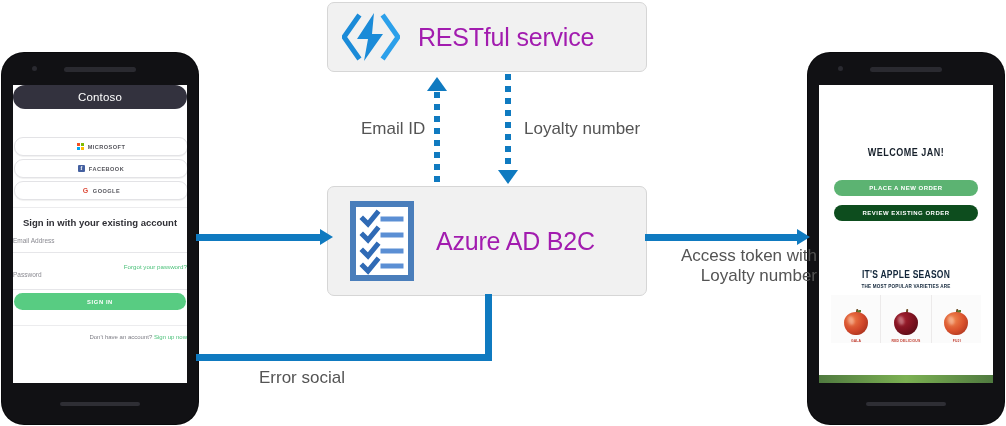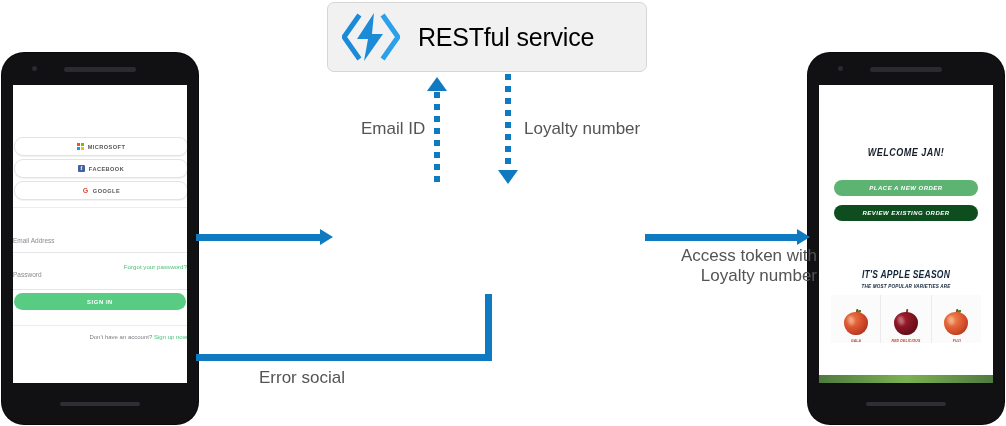--- a/index.html
+++ b/index.html
@@ -74,21 +74,21 @@
     background:#6b4a22;transform:rotate(8deg);border-radius:1px;}
   .apple-leaf{position:absolute;left:14px;top:2px;width:4px;height:2.5px;
     background:#5a7a2a;border-radius:60% 0 60% 0;}
   .apple-shine{position:absolute;left:5px;top:8px;width:6px;height:9px;
     background:rgba(255,255,255,.34);border-radius:50%;transform:rotate(-18deg);
     filter:blur(1px);}
 
   
   .svc-box{position:absolute;background:#f1f1f1;border:1px solid #d6d6d6;
     border-radius:7px;display:flex;align-items:center;}
-  .svc-label{color:#000000;font-weight:normal;font-size:25px;
+  .svc-label{color:#a21caf;font-weight:normal;font-size:25px;
     font-family:"Liberation Sans",sans-serif;letter-spacing:-.2px;}
 
   
   .ln{position:absolute;background:#0f7ac0;}
   .arrow-r{position:absolute;width:0;height:0;border-top:8px solid transparent;
     border-bottom:8px solid transparent;border-left:13px solid #0f7ac0;}
   .dotline{position:absolute;width:6px;background-image:
     repeating-linear-gradient(to bottom,#0f7ac0 0 6px,transparent 6px 12px);}
   .arrow-u{position:absolute;width:0;height:0;border-left:10px solid transparent;
     border-right:10px solid transparent;border-bottom:14px solid #0f7ac0;}
@@ -107,20 +107,21 @@
     <div class="phone-cam" style="left:30px;top:13px;"></div>
     <div class="phone-ear" style="left:62px;top:14px;width:72px;"></div>
     <div class="phone-home" style="left:58px;top:349px;width:80px;"></div>
 
     <div class="phone-screen" style="left:11px;top:32px;width:174px;height:298px;">
     </div>
   </div>
 
   <div class="abs" style="left:13px;top:85px;width:174px;height:298px;overflow:hidden;">
 
+    <div class="contoso-pill" style="left:0px;top:0px;width:174px;">Contoso</div>
 
 
     <div class="social-btn" style="left:1px;top:52px;">
       <span class="ms-logo">
         <i style="background:#f25022"></i>
           <i style="background:#7fba00"></i>
         <i style="background:#00a4ef"></i>
           <i style="background:#ffb900"></i>
       </span>
       <span class="social-label">MICROSOFT</span>
@@ -131,20 +132,21 @@
       <span class="social-label">FACEBOOK</span>
     </div>
 
     <div class="social-btn" style="left:1px;top:96px;">
       <span class="g-logo">G</span>
       <span class="social-label">GOOGLE</span>
     </div>
 
     <div class="divider" style="left:0;top:122px;width:174px;"></div>
 
+    <div class="sec-title" style="left:0;top:132px;width:174px;">Sign in with your existing account</div>
 
     <div class="field" style="left:0;top:152px;width:174px;">
       <div class="ph">Email Address</div>
       <div class="line"></div>
     </div>
 
     <div class="field" style="left:0;top:178px;width:174px;">
       <div style="position:relative;">
         <span class="ph">Password</span>
         <span class="forgot">Forgot your password?</span>
@@ -162,21 +164,21 @@
     </div>
   </div>
 
   <div class="phone" style="left:808px;top:53px;width:196px;height:371px;">
     <div class="phone-cam" style="left:30px;top:13px;"></div>
     <div class="phone-ear" style="left:62px;top:14px;width:72px;"></div>
     <div class="phone-home" style="left:58px;top:349px;width:80px;"></div>
     <div class="phone-screen" style="left:11px;top:32px;width:174px;height:298px;"></div>
   </div>
 
-  <div class="abs" style="left:819px;top:85px;width:174px;height:298px;overflow:hidden;font-style:italic;">
+  <div class="abs" style="left:819px;top:85px;width:174px;height:298px;overflow:hidden;">
 
     <div class="welcome" style="top:61px;">WELCOME JAN!</div>
 
     <div class="order-btn" style="left:15px;top:95px;width:144px;background:#5cb372;">PLACE A NEW ORDER</div>
 
     <div class="order-btn" style="left:15px;top:120px;width:144px;background:#0d4d1e;">REVIEW EXISTING  ORDER</div>
 
     <div class="apple-head" style="top:184px;">IT'S APPLE SEASON</div>
     <div class="apple-sub" style="top:198px;">THE MOST POPULAR VARIETIES ARE</div>
 
@@ -217,20 +219,38 @@
 
   <div class="svc-box" style="left:327px;top:2px;width:318px;height:68px;">
     <svg width="58" height="52" viewBox="0 0 58 52" style="margin-left:14px;">
       <path d="M16 6 L2 26 L16 46" fill="none" stroke="#1b8bd8" stroke-width="5" stroke-linecap="square"></path>
       <path d="M42 6 L56 26 L42 46" fill="none" stroke="#2ca0ea" stroke-width="5" stroke-linecap="square"></path>
       <path d="M32 2 L15 28 L26 28 L22 50 L41 23 L30 23 Z" fill="#1b8bd8"></path>
     </svg>
     <span class="svc-label" style="margin-left:18px;">RESTful service</span>
   </div>
 
+  <div class="svc-box" style="left:327px;top:186px;width:318px;height:108px;">
+    <svg width="64" height="80" viewBox="0 0 64 80" style="margin-left:22px;">
+      <rect x="3" y="3" width="58" height="74" fill="#ffffff" stroke="#4a7ebb" stroke-width="6"></rect>
+      <g stroke="#2f6ab5" stroke-width="5" fill="none" stroke-linecap="square">
+        <polyline points="13,18 18,23 27,12"></polyline>
+        <polyline points="13,34 18,39 27,28"></polyline>
+        <polyline points="13,50 18,55 27,44"></polyline>
+        <polyline points="13,65 18,70 27,59"></polyline>
+      </g>
+      <g stroke="#5b8fd4" stroke-width="5" stroke-linecap="square">
+        <line x1="33" y1="18" x2="51" y2="18"></line>
+        <line x1="33" y1="34" x2="51" y2="34"></line>
+        <line x1="33" y1="50" x2="51" y2="50"></line>
+        <line x1="33" y1="65" x2="51" y2="65"></line>
+      </g>
+    </svg>
+    <span class="svc-label" style="margin-left:22px;">Azure AD B2C</span>
+  </div>
 
   <div class="ln" style="left:196px;top:234px;width:126px;height:7px;"></div>
   <div class="arrow-r" style="left:320px;top:229px;"></div>
 
   <div class="dotline" style="left:434px;top:92px;height:96px;"></div>
   <div class="arrow-u" style="left:427px;top:77px;"></div>
   <div class="flow-label" style="left:361px;top:119px;">Email ID</div>
 
   <div class="dotline" style="left:505px;top:74px;height:96px;"></div>
   <div class="arrow-d" style="left:498px;top:170px;"></div>

